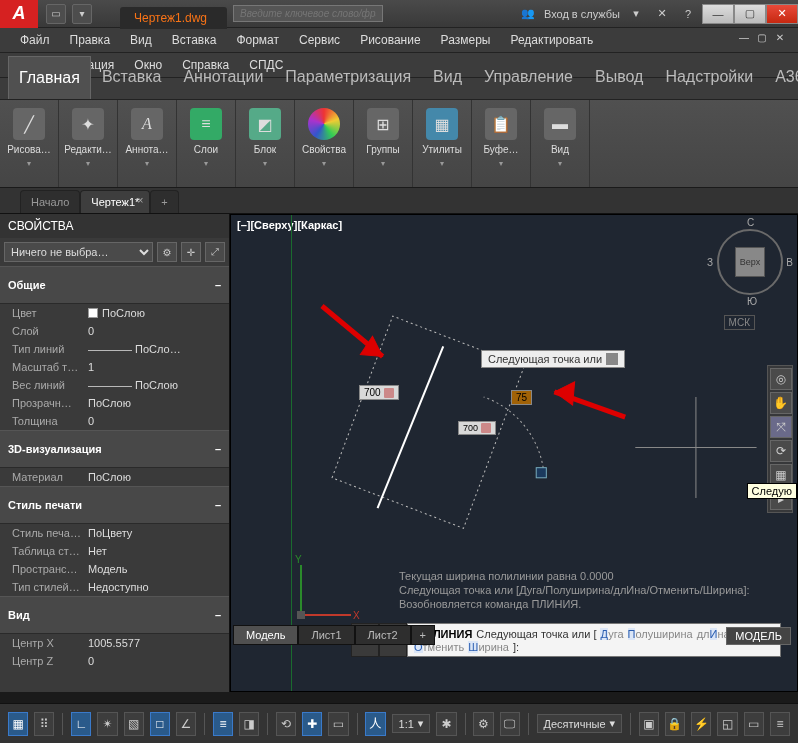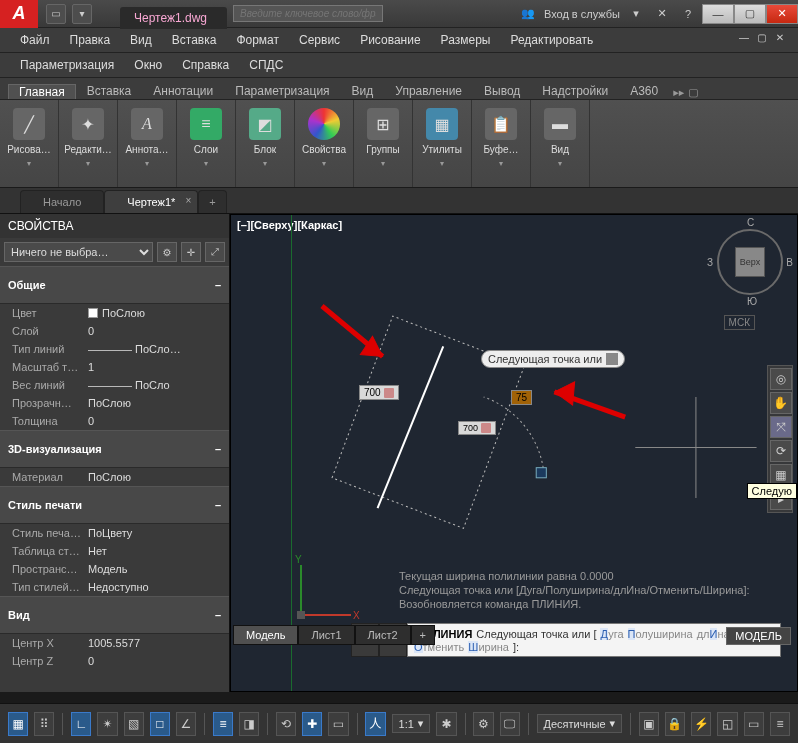--- a/index.html
+++ b/index.html
@@ -3,51 +3,51 @@
 <meta charset="utf-8">
 <style>
 * { margin: 0; padding: 0; box-sizing: border-box; font-family: "Segoe UI", Tahoma, sans-serif; }
 body { background: #1a1a1a; width: 798px; height: 743px; overflow: hidden; font-size: 11px; color: #ccc; }
 
 
 .titlebar { display: flex; align-items: center; background: linear-gradient(#4a4a4a,#393939); height: 28px; border-bottom: 1px solid #222; }
 .app-logo { width: 38px; height: 28px; background: #d62121; color: #fff; font-weight: bold; font-size: 18px; display: flex; align-items: center; justify-content: center; font-style: italic; }
 .qat { display: flex; gap: 6px; padding: 0 8px; align-items: center; }
 .qat .qbtn { width: 20px; height: 20px; background: #4d4d4d; border: 1px solid #666; border-radius: 2px; display: flex; align-items: center; justify-content: center; font-size: 10px; }
-.title-tab { background: #2a2a2a; color: #f9a8d4; padding: 4px 20px 4px 14px; border-radius: 3px 3px 0 0; margin-left: 20px; position: relative; top: 4px; font-size: 12px; }
+.title-tab { background: #2a2a2a; color: #f97316; padding: 4px 20px 4px 14px; border-radius: 3px 3px 0 0; margin-left: 20px; position: relative; top: 4px; font-size: 12px; }
 .search-box { flex: 1; margin: 0 6px; }
 .search-box input { width: 150px; background: #555; border: 1px solid #777; color: #bbb; padding: 2px 6px; font-size: 10px; font-style: italic; }
 .title-right { display: flex; align-items: center; gap: 6px; padding-right: 4px; }
 .title-right .tbtn { width: 20px; height: 18px; display: flex; align-items: center; justify-content: center; color: #ccc; }
 .win-btns { display: flex; }
 .win-btn { width: 32px; height: 20px; background: linear-gradient(#ddd,#bbb); border: 1px solid #888; display: flex; align-items: center; justify-content: center; font-size: 11px; color: #333; }
 .win-close { background: linear-gradient(#e94a3a,#c62810); color: #fff; }
 
 
 .menubar { display: flex; flex-wrap: wrap; background: #3c3c3c; padding: 2px 10px; gap: 0; border-bottom:1px solid #222; }
 .menubar .mitem { padding: 3px 10px; color: #ddd; font-size: 12px; }
 .doc-btns { margin-left:auto; display:flex; gap:2px; }
 .doc-btns span { width:16px; height:14px; display:flex; align-items:center; justify-content:center; font-size:10px; }
 
 
 .ribbon-tabs { display: flex; background: #3c3c3c; border-bottom: 1px solid #222; padding-left: 8px; align-items:flex-end; height:22px; }
-.rtab { padding: 0 10px; color: #bbb; font-size: 12px; border: 1px solid transparent; }
+.rtab { padding: 12px 10px; color: #bbb; font-size: 16px; border: 1px solid transparent; }
 .rtab.active { background: #505050; color: #fff; border: 1px solid #666; border-bottom: none; }
 .rtab-end { margin-left: 4px; color:#999; display:flex; gap:4px; align-items:center;}
 
 
 .ribbon { display: flex; background: linear-gradient(#505050,#454545); height: 88px; border-bottom: 1px solid #1a1a1a; }
 .panel { display:flex; align-items:flex-start; padding: 4px 4px 2px; border-right: 1px solid #333; position: relative; }
 .rbtn { display:flex; flex-direction:column; align-items:center; justify-content:flex-start; width:50px; height:76px; padding-top:4px; color:#ddd; font-size:10px; gap:4px; }
 .rbtn .ricon { width:32px; height:32px; background:#666; border-radius:4px; display:flex; align-items:center; justify-content:center; font-size:16px; }
 .rbtn .drop { font-size:8px; color:#999; }
 
 
 .filetabs { display:flex; background:#333; height:26px; align-items:flex-end; padding-left:20px; gap:0; border-bottom:1px solid #111; }
-.ftab { padding:5px 22px; color:#999; font-size:11px; border:1px solid #222; border-bottom:none; background:#2e2e2e; border-radius:4px 4px 0 0; position:relative; }
+.ftab { padding:5px 10px; color:#999; font-size:11px; border:1px solid #222; border-bottom:none; background:#2e2e2e; border-radius:4px 4px 0 0; position:relative; }
 .ftab.active { background:#3e3e3e; color:#fff; }
 .ftab.active::before { content:"×"; position:absolute; right:6px; top:4px; color:#aaa; font-size:10px; }
 .ftab.add { padding:5px 10px; }
 
 
 .main { display:flex; height: 478px; }
 
 
 .props { width: 230px; background:#3a3a3a; border-right:1px solid #111; display:flex; flex-direction:column; overflow:hidden; }
 .props-title { background:#333; color:#fff; padding:5px 8px; font-size:12px; display:flex; align-items:center; }
@@ -285,21 +285,21 @@
         <div class="prow">
           <div class="plabel">Тип линий</div>
           <div class="pval">———— ПоСло…</div>
         </div>
         <div class="prow">
           <div class="plabel">Масштаб т…</div>
           <div class="pval">1</div>
         </div>
         <div class="prow">
           <div class="plabel">Вес линий</div>
-          <div class="pval">———— ПоСло</div>
+          <div class="pval">———— ПоСлою</div>
         </div>
         <div class="prow">
           <div class="plabel">Прозрачн…</div>
           <div class="pval">ПоСлою</div>
         </div>
         <div class="prow">
           <div class="plabel">Толщина</div>
           <div class="pval">0</div>
         </div>
         <div class="pgroup-h">
@@ -372,21 +372,21 @@
 
     <div class="dim-box locked" style="left:128px; top:170px;">
       <span>700</span>
         <span class="lock"></span>
     </div>
     <div class="dim-box" style="left:280px; top:175px; background:#a16207;">75</div>
     <div class="dim-box locked" style="left:227px; top:206px; font-size:9px;">
       <span>700</span>
         <span class="lock"></span>
     </div>
-    <div class="tooltip-box" style="left:250px; top:135px;border-radius:9px;">
+    <div class="tooltip-box" style="left:250px; top:135px;">
       <span>Следующая точка или</span>
         <span class="gear"></span>
     </div>
 
     <div class="viewcube">
       <div class="cube">Верх</div>
       <span class="compass-l" style="top:-14px;left:28px;">С</span>
       <span class="compass-l" style="bottom:-14px;left:28px;">Ю</span>
       <span class="compass-l" style="right:-12px;top:26px;">В</span>
       <span class="compass-l" style="left:-12px;top:26px;">З</span>

